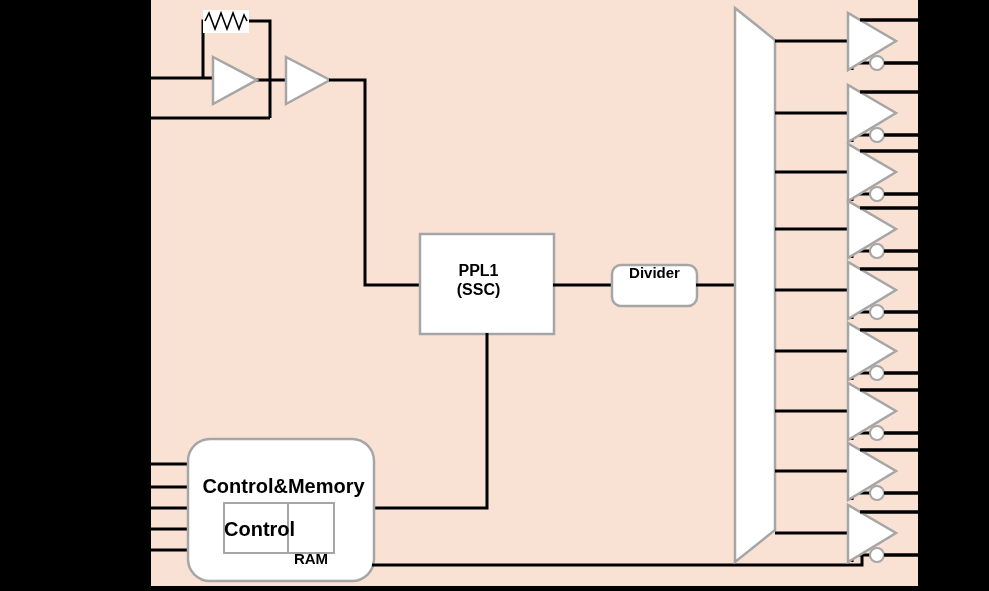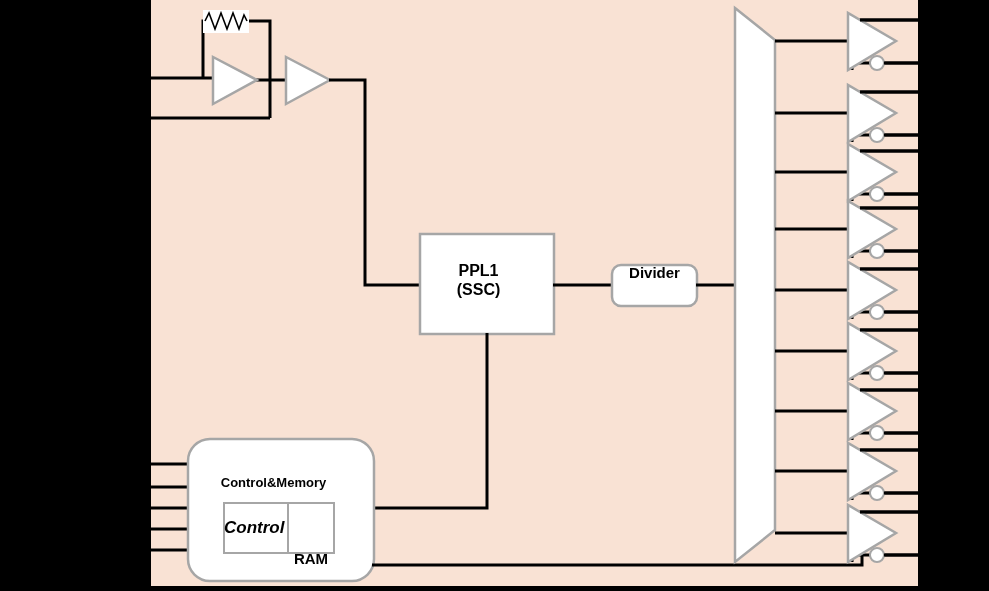--- a/index.html
+++ b/index.html
@@ -13,22 +13,22 @@
     font-family:"Liberation Sans","DejaVu Sans",sans-serif;
     font-weight:bold;
     color:#000;
     text-align:center;
     line-height:1.18;
     pointer-events:none;
     white-space:pre;
   }
   #ppl-label{left:421px;top:262px;width:115px;font-size:16px;}
   #divider-label{left:612px;top:264px;width:85px;font-size:15px;}
-  #cm-title{left:181px;top:475px;width:185px;font-size:13px;}
-  #control-label{left:224px;top:518px;width:50px;font-size:17px;font-style:italic;}
+  #cm-title{left:191px;top:475px;width:185px;font-size:20px;}
+  #control-label{left:224px;top:518px;width:50px;font-size:20px;}
   #ram-label{left:288px;top:518px;width:46px;font-size:15px;margin-top:32px;}
 </style>
 </head>
 <body>
 
 <div id="stage">
 
   <svg id="diagram" viewBox="0 0 989 591">
 
     <rect x="151" y="0" width="767" height="586" fill="#f9e2d4"></rect>

